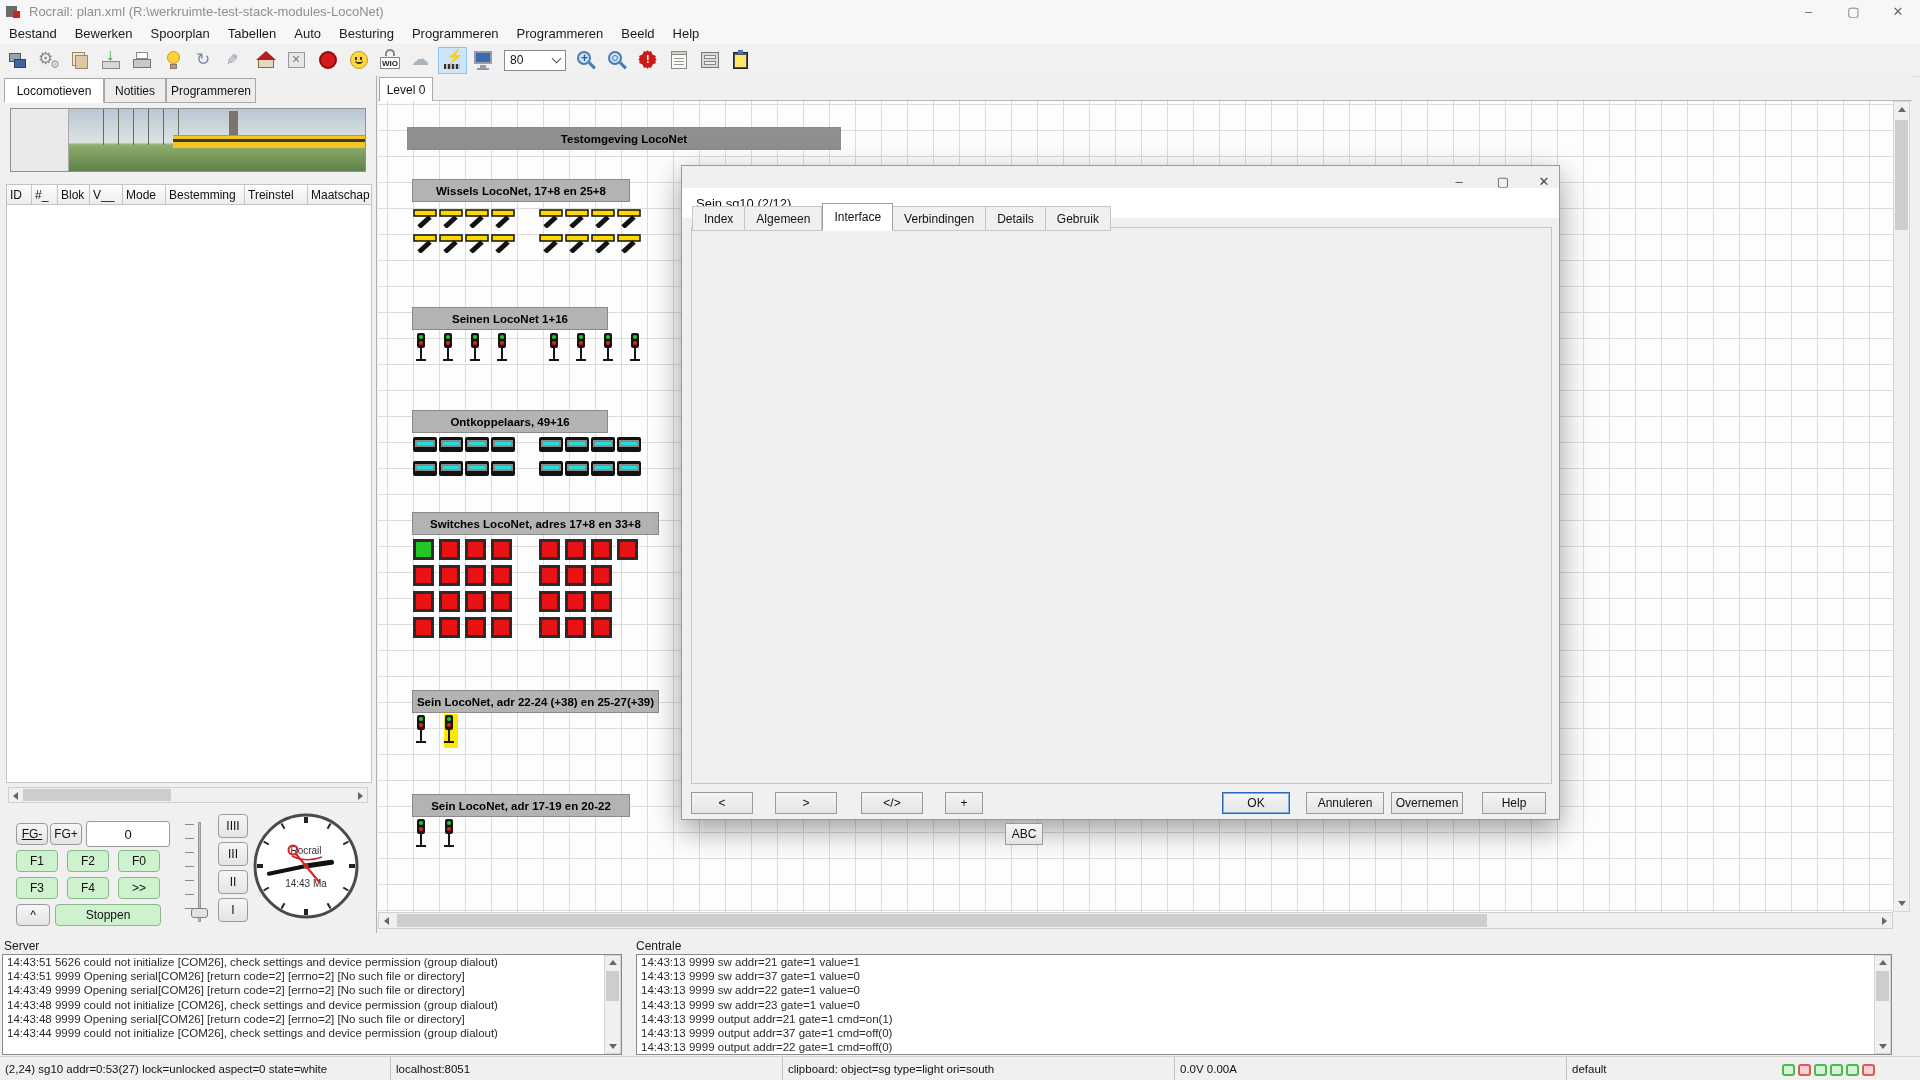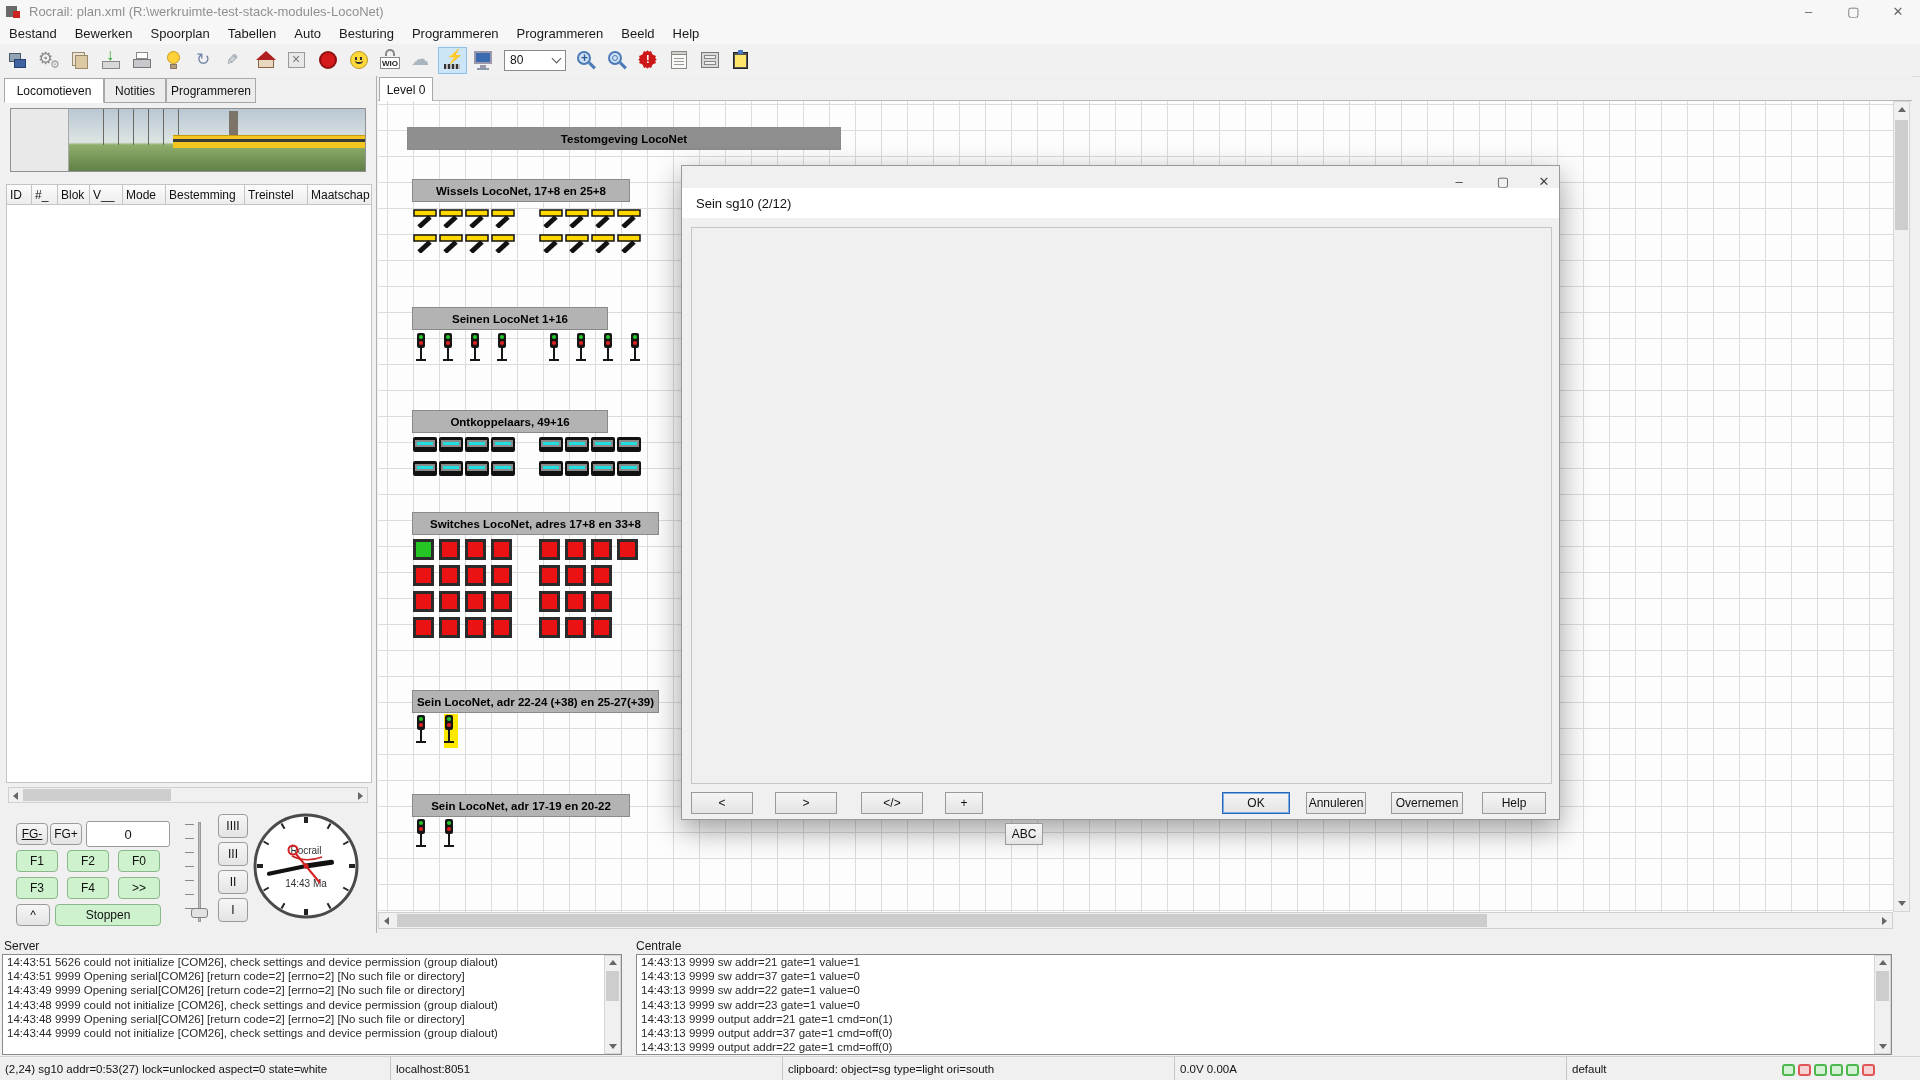--- a/index.html
+++ b/index.html
@@ -662,20 +662,28 @@
 </div>
 
 <div class="dialog">
   <div class="dlg-title">
     <span>Sein sg10 (2/12)</span>
   </div>
   <div class="dctl" style="left:757px;">–</div>
   <div class="dctl" style="left:801px;">▢</div>
   <div class="dctl" style="left:845px;width:34px;">✕</div>
 
+  <div class="dtabs">
+    <div class="dtab">Index</div>
+    <div class="dtab">Algemeen</div>
+    <div class="dtab active">Interface</div>
+    <div class="dtab">Verbindingen</div>
+    <div class="dtab">Details</div>
+    <div class="dtab">Gebruik</div>
+  </div>
 
   <div class="dcontent"></div>
 
   <div class="lab" style="left:16px;top:77px;">Interface ID</div>
   <div class="combo" style="left:82px;top:71px;width:780px;height:22px;">
     <span>Locobuffer LM311n</span>
       <em class="chev"></em>
   </div>
 
   <div class="lab" style="left:16px;top:105px;">Node ID</div>
@@ -995,21 +1003,21 @@
       </span>
     </div>
   <div class="lab" style="left:236px;top:561px;">ms</div>
 
   <div class="btn" style="left:9px;top:626px;width:62px;height:22px;">&lt;</div>
   <div class="btn" style="left:93px;top:626px;width:62px;height:22px;">&gt;</div>
   <div class="btn" style="left:179px;top:626px;width:62px;height:22px;">&lt;/&gt;</div>
   <div class="btn" style="left:263px;top:626px;width:38px;height:22px;">+</div>
   <div class="btn" style="left:323px;top:626px;width:38px;height:22px;margin-top:31px;">ABC</div>
   <div class="btn primary" style="left:540px;top:626px;width:68px;height:22px;">OK</div>
-  <div class="btn" style="left:624px;top:626px;width:60px;height:22px;">Annuleren</div>
+  <div class="btn" style="left:624px;top:626px;width:78px;height:22px;">Annuleren</div>
   <div class="btn" style="left:709px;top:626px;width:72px;height:22px;">Overnemen</div>
   <div class="btn" style="left:800px;top:626px;width:64px;height:22px;">Help</div>
 </div>
 
 <div class="loglabel" style="left:4px;top:939px;">Server</div>
 <div class="logbox" style="left:2px;top:954px;width:620px;height:101px;">
   <div class="line">14:43:51 5626 could not initialize [COM26], check settings and device permission (group dialout)</div>
   <div class="line">14:43:51 9999 Opening serial[COM26]  [return code=2] [errno=2] [No such file or directory]</div>
   <div class="line">14:43:49 9999 Opening serial[COM26]  [return code=2] [errno=2] [No such file or directory]</div>
   <div class="line">14:43:48 9999 could not initialize [COM26], check settings and device permission (group dialout)</div>

